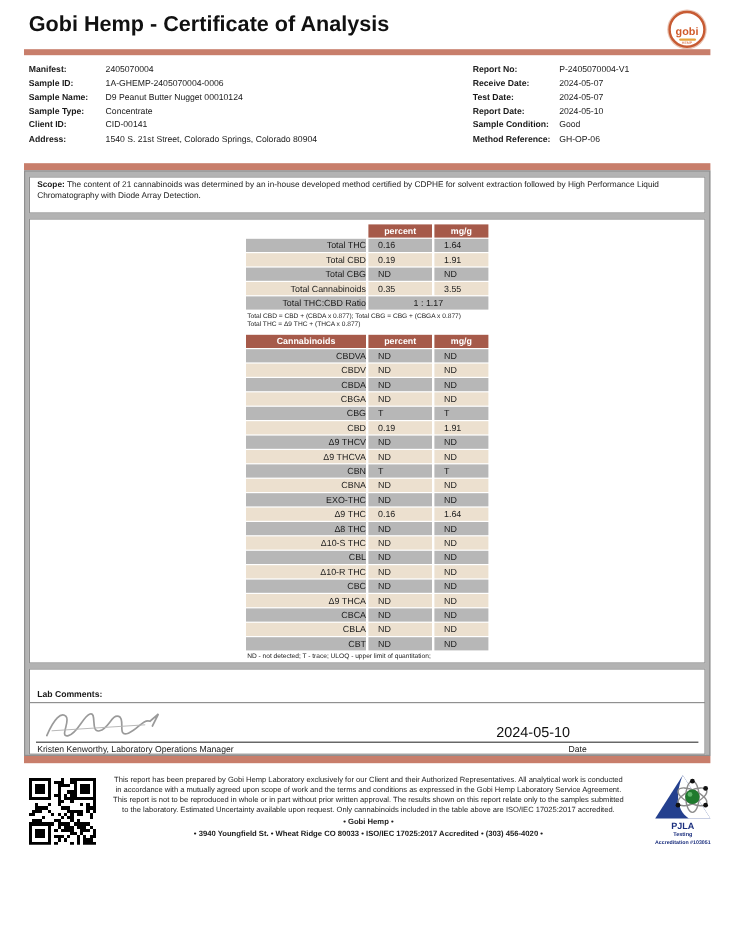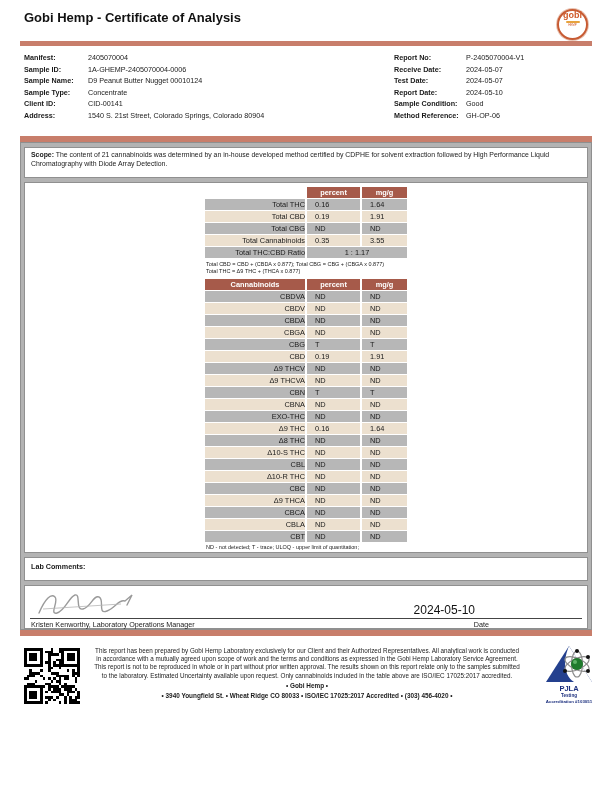--- a/index.html
+++ b/index.html
@@ -2,25 +2,25 @@
 <html style="--accent-bar: #c87e6b; --table-header: #a65a4a; --row-gray: #b7b7b7; --row-cream: #ece0cf; --panel-gray: #b3b3b3;"><head>
 <meta charset="utf-8">
 <style>
   * { margin:0; padding:0; box-sizing:border-box; }
   body { background:#ffffff; }
   .page {
     position:relative; width:612px; height:792px; background:#fff;
     font-family:"Liberation Sans", sans-serif; color:#1a1a1a; overflow:hidden;
   }
   
-  .title { position:absolute; left:24px; top:10px; font-size:13px; font-weight:bold; color:#111; }
+  .title { position:absolute; left:24px; top:10px; font-size:18px; font-weight:bold; color:#111; }
   .gobi-logo {
     position:absolute; left:557px; top:9px; width:31px; height:31px; border-radius:50%;
     border:2px solid #c75b33; background:#fff; display:flex; flex-direction:column;
-    align-items:center; justify-content:flex-start; box-shadow:0 0 0 1px #e9c4b4;
+    align-items:center; justify-content:flex-end; box-shadow:0 0 0 1px #e9c4b4;
   }
   .gobi-logo .g-word { font-size:9px; font-weight:bold; color:#d05a2a; line-height:9px; letter-spacing:0px; }
   .gobi-logo .g-sub { font-size:3px; color:#d05a2a; line-height:4px; }
   .gobi-logo .g-swoosh { width:14px; height:2px; background:#e7a33c; border-radius:2px; margin-top:1px; }
 
   .accent-bar { position:absolute; left:20px; width:572px; background:var(--accent-bar,#c87e6b); }
   .bar1 { top:41px; height:5px; }
   .bar2 { top:136px; height:6px; }
   .bar3 { top:630px; height:6px; }
 
@@ -34,21 +34,21 @@
   .info-col.left .info-label { width:64px; }
   .info-col.right .info-label { width:72px; }
 
   
   .panel { position:absolute; left:20px; top:142px; width:572px; height:488px;
            background:var(--panel-gray,#b3b3b3); border:1px solid #8f8f8f; }
   .white-box { position:absolute; left:3px; right:3px; background:#fff; border:1px solid #909090; }
   .scope-box { top:4px; height:31px; padding:3px 6px; font-size:6.9px; line-height:8.6px; }
   .scope-box b { font-weight:bold; }
   .tables-box { top:39px; height:371px; padding-top:4px; }
-  .lab-box { top:414px; height:24px; padding:4px 6px; font-size:7.2px; font-weight:bold; }
+  .lab-box { top:414px; height:24px; padding:16px 6px; font-size:7.2px; font-weight:bold; }
   .sig-box { top:442px; height:44px; }
 
   
   .tbl-wrap { width:202px; margin:0 auto; }
   .grid-table { display:grid; grid-template-columns:100px 53px 45px; row-gap:1px; column-gap:2px; }
   .cell { height:11px; line-height:11px; font-size:7.4px; overflow:hidden; white-space:nowrap; }
   .cell.head { background:var(--table-header,#a65a4a); color:#fff; font-weight:bold; text-align:center; }
   .cell.head-empty { background:transparent; }
   .cell.gray { background:var(--row-gray,#b7b7b7); }
   .cell.cream { background:var(--row-cream,#ece0cf); }

